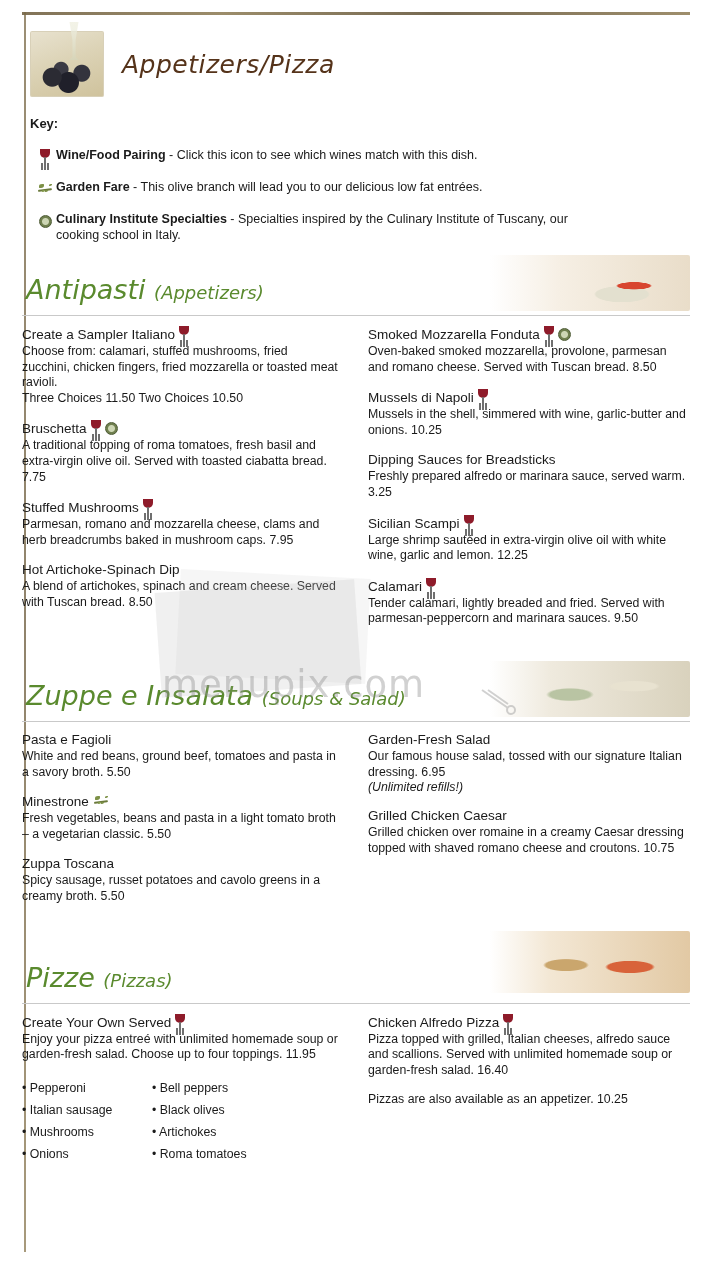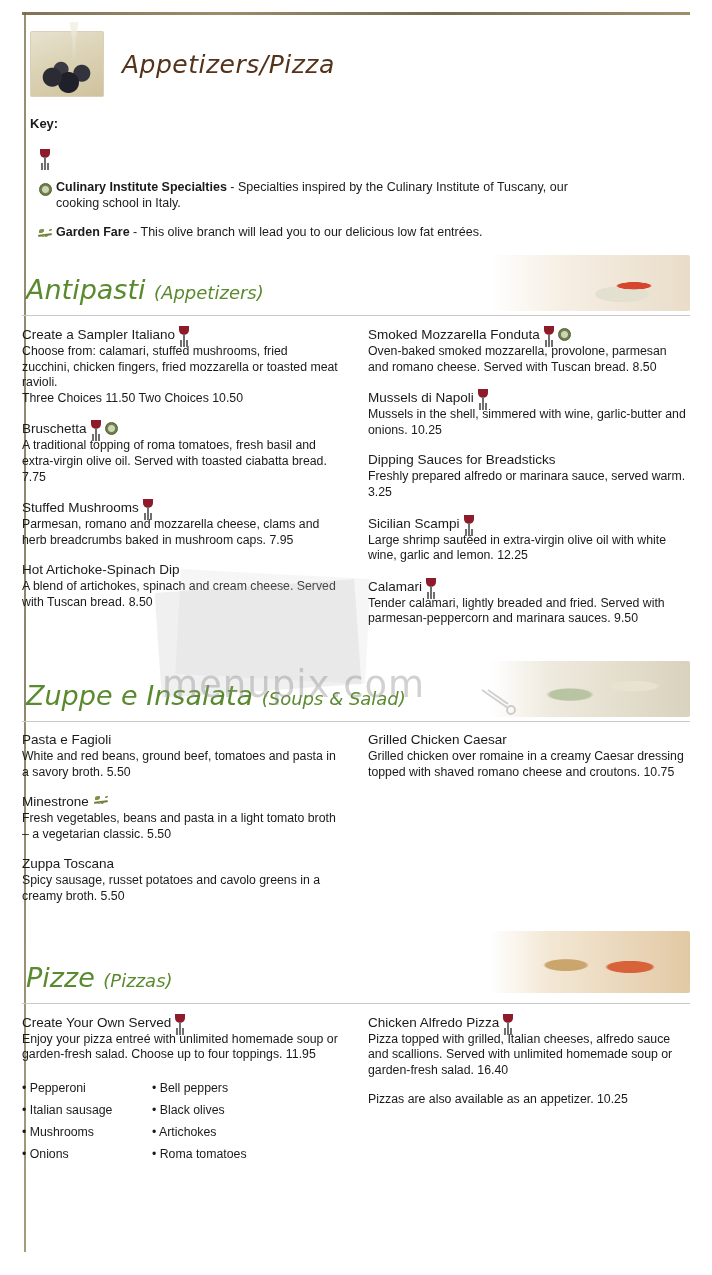--- a/index.html
+++ b/index.html
@@ -285,33 +285,36 @@
     <div class="header-photo"></div>
     <div class="header-glass"></div>
     <div class="header-title">Appetizers/Pizza</div>
   </div>
 
   <div class="key">
     <div class="key-title">Key:</div>
 
     <div class="key-row">
       <div class="key-icon"><span class="ico-wine"></span></div>
+      <div class="key-text">
+        <b>Wine/Food Pairing</b><span> - Click this icon to see which wines match with this dish.</span>
+      </div>
+    </div>
+
+    <div class="key-row">
+      <div class="key-icon"><span class="ico-garden"></span></div>
+      <div class="key-text">
+        <b>Garden Fare</b><span> - This olive branch will lead you to our delicious low fat entrées.</span>
+      </div>
     </div>
 
     <div class="key-row">
       <div class="key-icon"><span class="ico-culinary"></span></div>
       <div class="key-text">
         <b>Culinary Institute Specialties</b><span> - Specialties inspired by the Culinary Institute of Tuscany, our cooking school in Italy.</span>
-      </div>
-    </div>
-
-    <div class="key-row">
-      <div class="key-icon"><span class="ico-garden"></span></div>
-      <div class="key-text">
-        <b>Garden Fare</b><span> - This olive branch will lead you to our delicious low fat entrées.</span>
       </div>
     </div>
   </div>
 
   <div class="section">
     <div class="section-head">
       <div class="section-photo photo-antipasti"></div>
       <div class="section-title">
         <span>Antipasti</span>
         <span class="paren">(Appetizers)</span>
@@ -425,20 +428,27 @@
           <div class="item-name">
             <span>Zuppa Toscana</span>
           </div>
           <div class="item-desc">Spicy sausage, russet potatoes and cavolo greens in a creamy broth.  5.50</div>
         </div>
 
       </div>
 
       <div class="col right">
 
+        <div class="item">
+          <div class="item-name">
+            <span>Garden-Fresh Salad</span>
+          </div>
+          <div class="item-desc">Our famous house salad, tossed with our signature Italian dressing.  6.95</div>
+          <div class="item-note">(Unlimited refills!)</div>
+        </div>
 
         <div class="item">
           <div class="item-name">
             <span>Grilled Chicken Caesar</span>
           </div>
           <div class="item-desc">Grilled chicken over romaine in a creamy Caesar dressing topped with shaved romano cheese and croutons.  10.75</div>
         </div>
 
       </div>
     </div>

